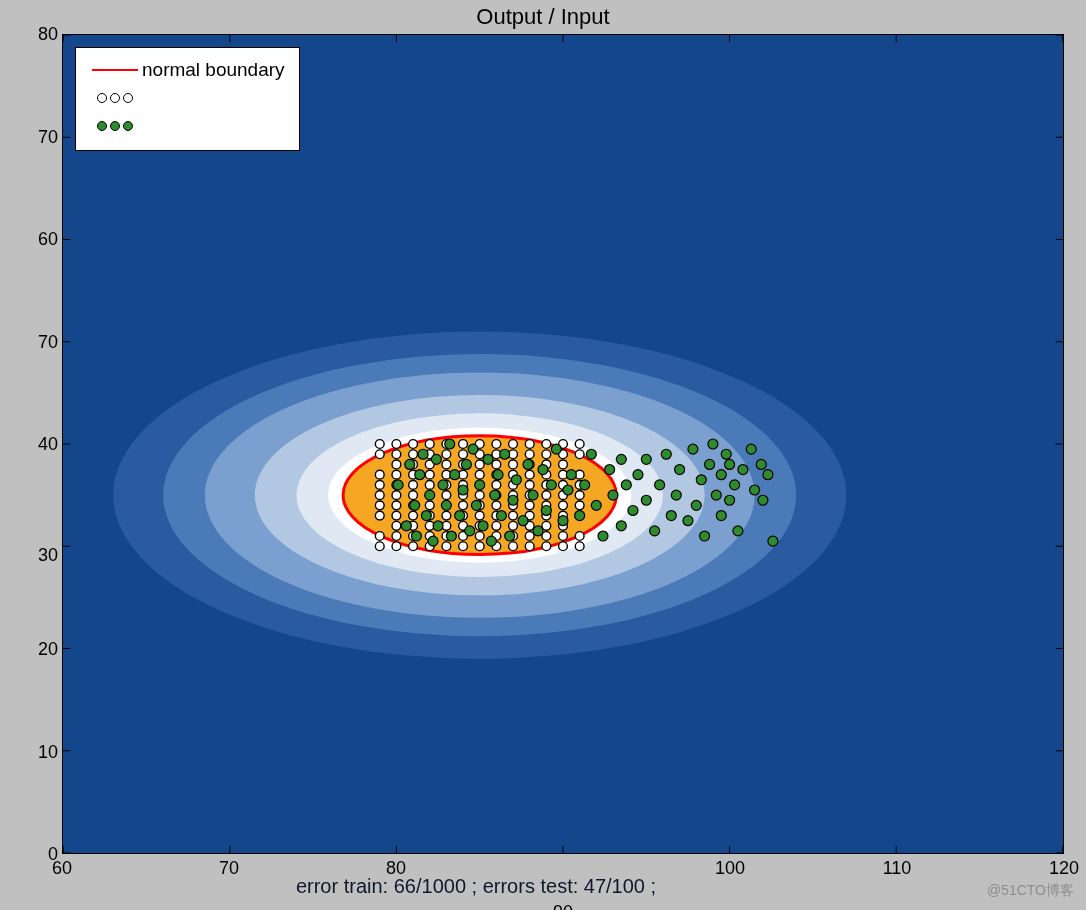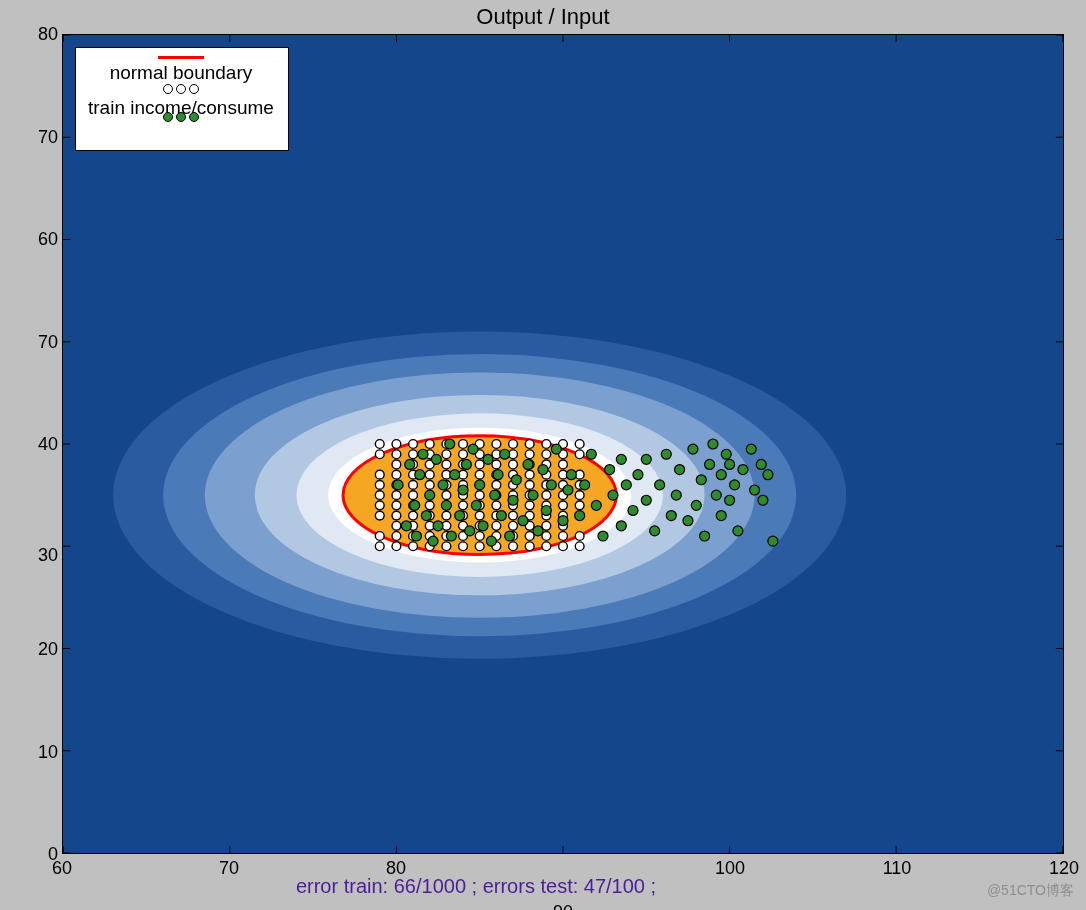--- a/index.html
+++ b/index.html
@@ -20,21 +20,21 @@
     text-align: center;
     font-size: 22px;
     color: #000;
   }
   .xlabel {
     position: absolute;
     left: 0; width: 952px;
     bottom: 12px;
     text-align: center;
     font-size: 20px;
-    color: #4c1d95;
+    color: #0f172a;
   }
   .plot-area {
     position: absolute;
     left: 62px;
     top: 34px;
     width: 1002px;
     height: 820px;
     background: #14468c;
     border: 1px solid #000;
   }
@@ -55,21 +55,21 @@
   }
   .legend {
     position: absolute;
     left: 12px; top: 12px;
     background: #fff;
     border: 1px solid #000;
     padding: 8px 14px 10px 12px;
     font-size: 19px;
     line-height: 28px;
   }
-  .legend-row { display:flex; align-items:center; height:28px;flex-direction:column; }
+  .legend-row { display:flex; align-items:center; height:28px; }
   .legend-swatch { width: 54px; display:inline-flex; align-items:center; justify-content:center; gap:3px; }
   .legend-line { width:46px; height:2.5px; background:#ff0000; }
   .lcirc { width:10px; height:10px; border:1.5px solid #000; border-radius:50%; }
   .lcirc.green { background:#2e8b2e; }
   .watermark {
     position:absolute;
     right: 12px; bottom: 10px;
     font-size: 14px;
     color: rgba(120,120,120,0.7);
   }
@@ -391,21 +391,20 @@
             <span class="legend-line"></span>
           </span>
         <span>normal boundary</span>
       </div>
       <div class="legend-row">
         <span class="legend-swatch">
           <span class="lcirc"></span>
             <span class="lcirc"></span>
             <span class="lcirc"></span>
         </span>
-        <span>train income/consume</span>
       </div>
       <div class="legend-row">
         <span class="legend-swatch">
           <span class="lcirc green"></span>
             <span class="lcirc green"></span>
             <span class="lcirc green"></span>
         </span>
       </div>
     </div>
   </div>

